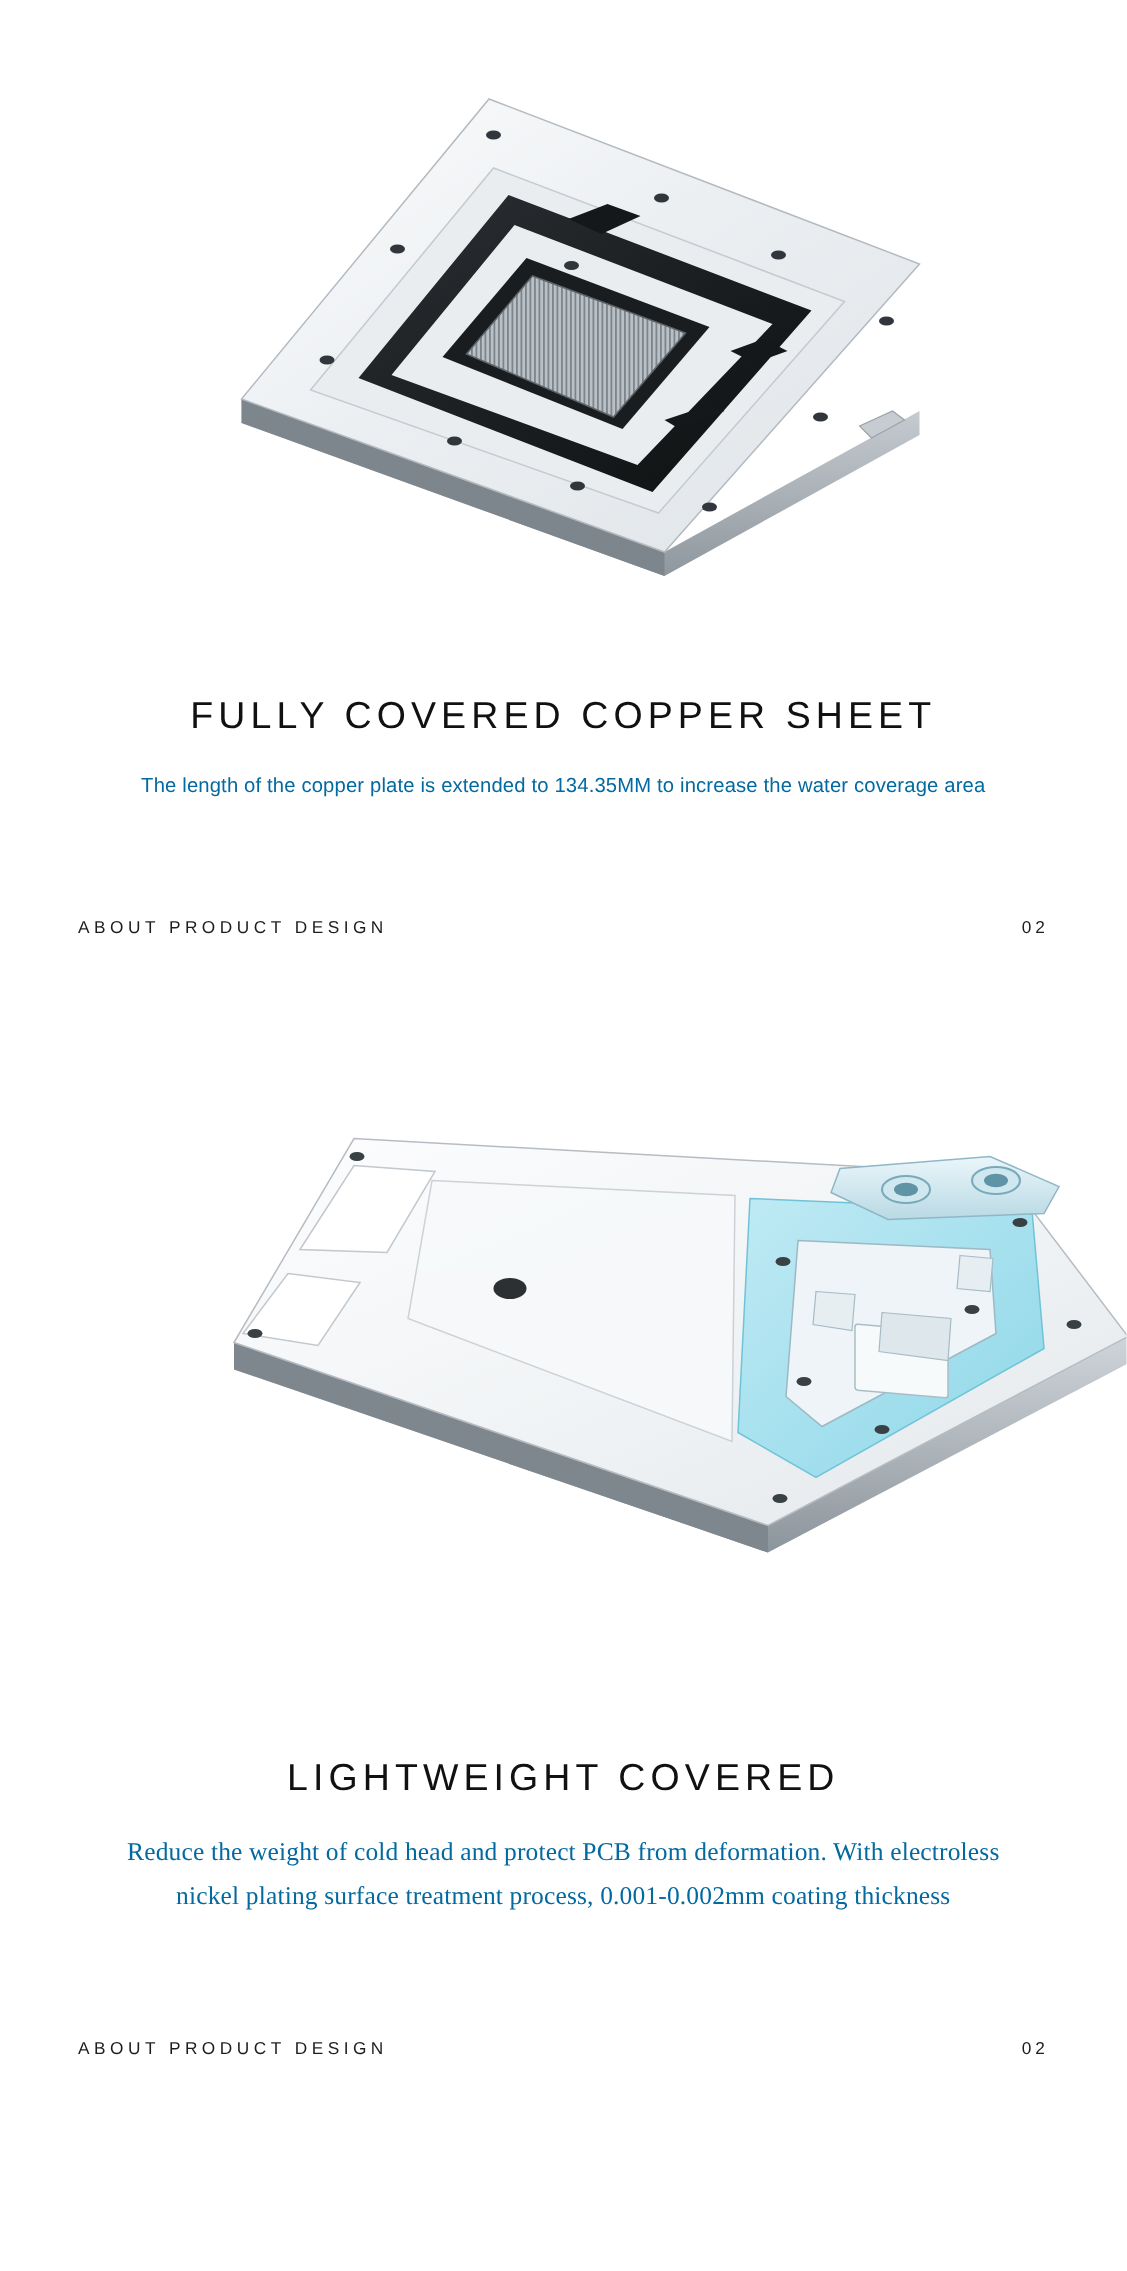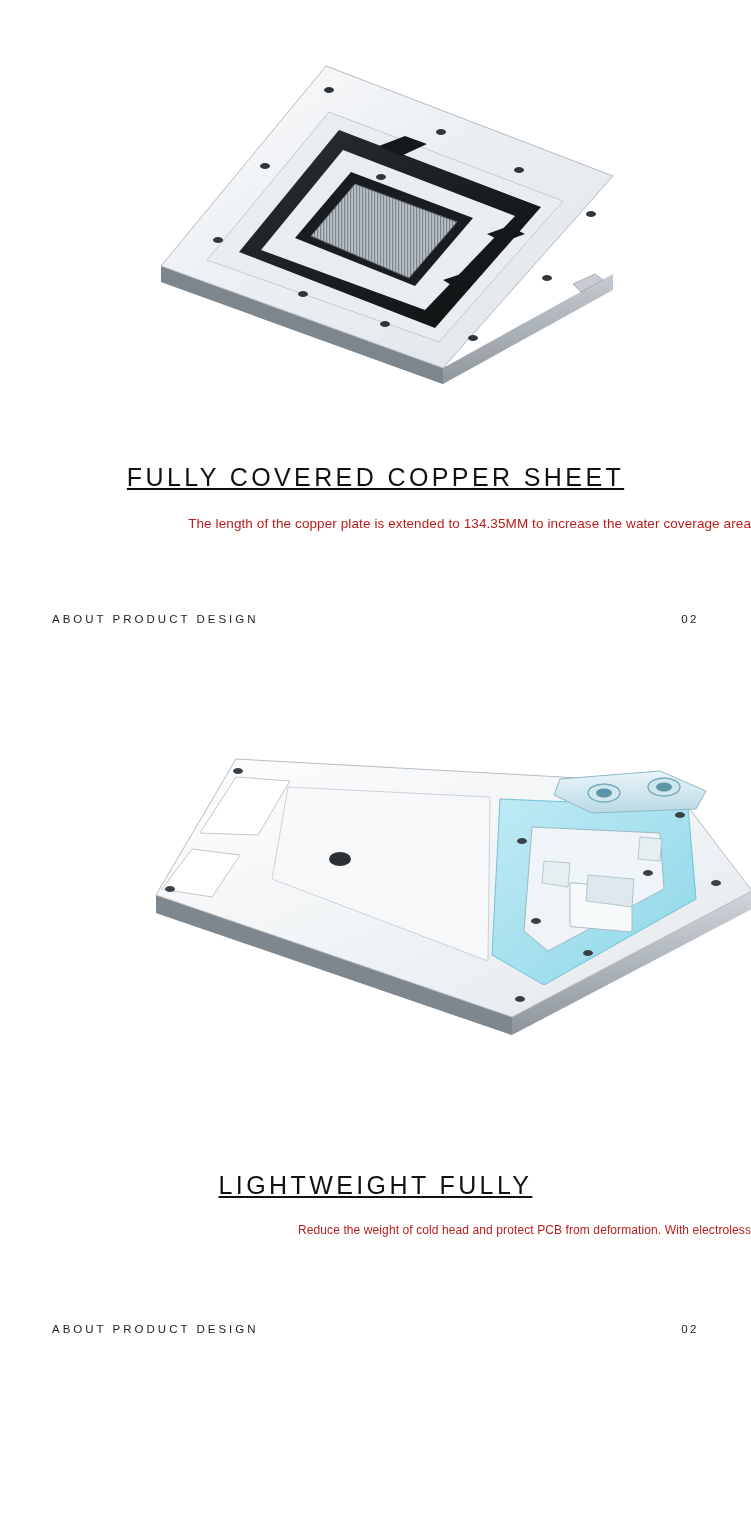--- a/index.html
+++ b/index.html
@@ -35,27 +35,26 @@
     height: 370px;
   }
 
   .section-title {
     text-align: center;
     font-size: 25px;
     letter-spacing: 3.2px;
     font-weight: 400;
     color: #111;
     margin-top: 8px;
-    text-decoration: underline;
   }
   .section-sub {
-    text-align: right;
+    text-align: center;
     font-size: 13.5px;
     letter-spacing: 0.1px;
-    color: #b91c1c;
+    color: #0369a1;
     margin-top: 22px;
     line-height: 1.55;
   }
 
   .footer-row {
     position: relative;
     width: 751px;
     padding: 0 52px;
     display: flex;
     justify-content: space-between;
@@ -82,21 +81,22 @@
     position: absolute;
     left: 140px;
     top: 6px;
     width: 620px;
     height: 330px;
   }
 
   .section-sub.multi {
     margin-top: 20px;
     line-height: 1.72;
-    font-size: 12px;
+    font-size: 17px;
+    font-family: Liberation Serif, serif;
   }
 
   
   .t-wide { letter-spacing: 3.4px; }
   svg { display: block; }
 </style>
 </head>
 <body>
 
 <div class="page">
@@ -235,24 +235,25 @@
             <ellipse cx="508" cy="124" rx="5" ry="3"></ellipse>
             <ellipse cx="540" cy="66" rx="5" ry="3"></ellipse>
             <ellipse cx="448" cy="204" rx="5" ry="3"></ellipse>
             <ellipse cx="380" cy="250" rx="5" ry="3"></ellipse>
             <ellipse cx="576" cy="134" rx="5" ry="3"></ellipse>
           </g>
         </svg>
       </div>
     </div>
 
-    <div class="section-title" style="letter-spacing:3.4px;">LIGHTWEIGHT FULLY</div>
+    <div class="section-title" style="letter-spacing:3.4px;">LIGHTWEIGHT COVERED</div>
 
     <div class="section-sub multi">
       <div>Reduce the weight of cold head and protect PCB from deformation. With electroless</div>
+      <div>nickel plating surface treatment process, 0.001-0.002mm coating thickness</div>
     </div>
 
     <div class="footer-row" style="margin-top:82px;">
       <div class="footer-label">ABOUT PRODUCT DESIGN</div>
       <div class="footer-page">02</div>
     </div>
   </div>
 
 </div>
 

